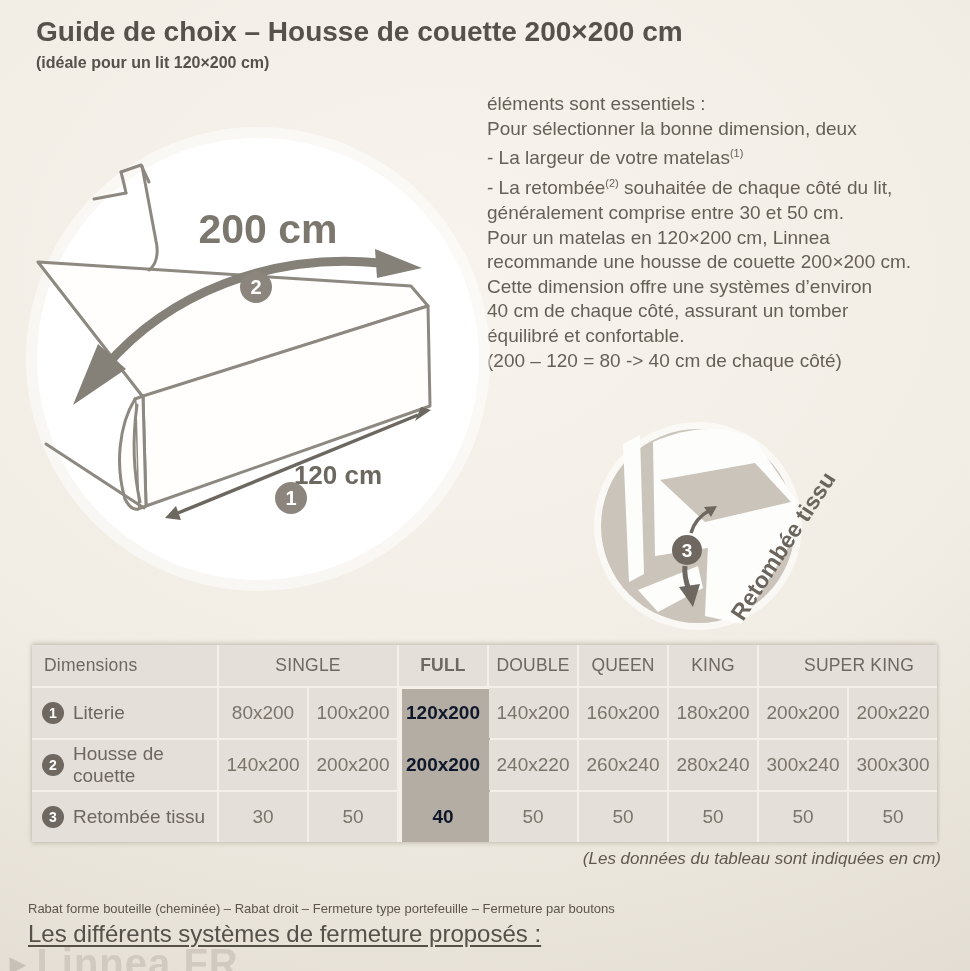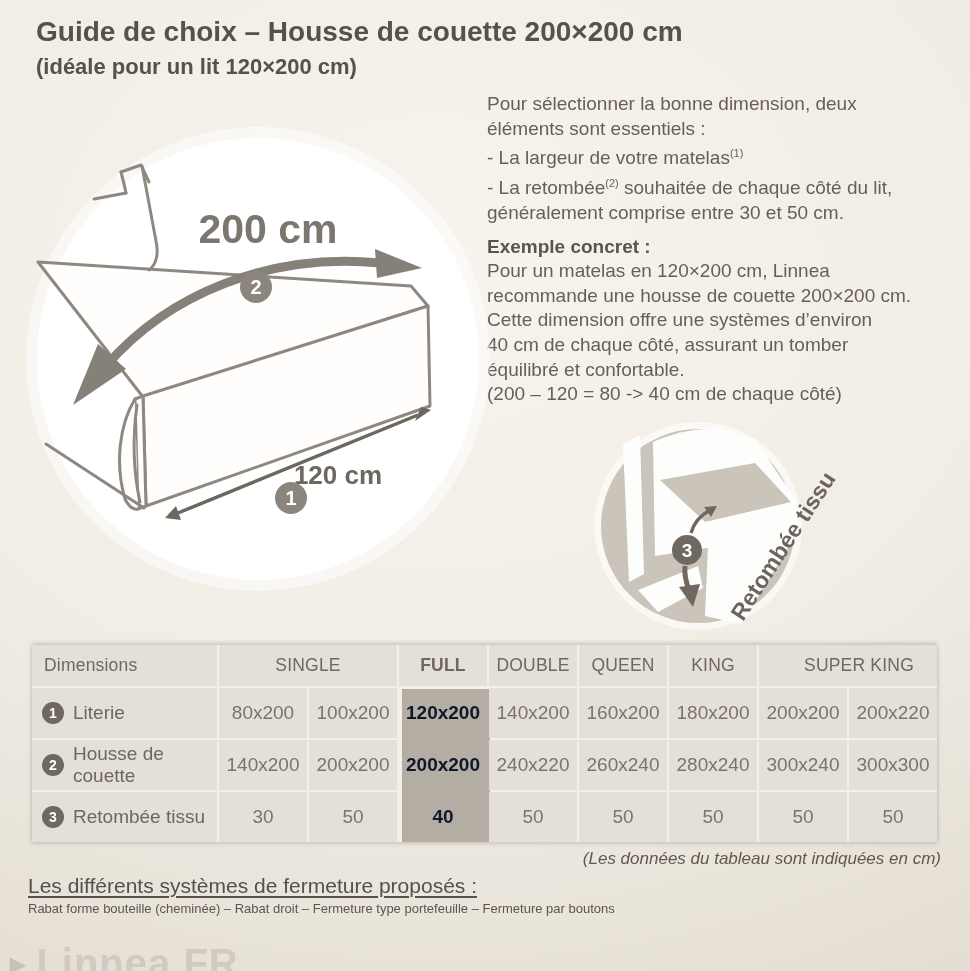--- a/index.html
+++ b/index.html
@@ -2,21 +2,21 @@
 <html><head>
 <meta charset="utf-8">
 <style>
   html,body { margin:0; padding:0; }
   .page {
     position:relative; width:970px; height:971px; overflow:hidden;
     background: radial-gradient(130% 100% at 45% 28%, #f8f4ed 0%, #f1ece4 48%, #dcd6ca 100%);
     font-family:"Liberation Sans", sans-serif; color:#6a635a;
   }
   .title { position:absolute; left:36px; top:16px; font-size:28px; font-weight:bold; color:#56514a; }
-  .subtitle { position:absolute; left:36px; top:54px; font-size:22px; font-weight:bold; color:#56514a; }
+  .subtitle { position:absolute; left:36px; top:54px; font-size:16px; font-weight:bold; color:#56514a; }
 
   .right-col { position:absolute; left:487px; top:92px; width:478px; font-size:19px; line-height:24.6px; color:#665f57; }
   .right-col .tline { white-space:nowrap; }
   .right-col sup { font-size:11px; }
   .example-heading { font-weight:bold; color:#5a544c; margin-top:9px; }
 
   .bigd { position:absolute; left:18px; top:122px; overflow:visible; }
   .smalld { position:absolute; left:583px; top:416px; overflow:visible; }
 
   .size-table {
@@ -34,43 +34,42 @@
   .hdr-full { grid-column:4; font-weight:bold; color:#494540; }
   .hdr-double { grid-column:5; } .hdr-queen { grid-column:6; } .hdr-king { grid-column:7; }
   .hdr-super { grid-column:8 / span 2;padding-left:22px; }
   .cell.rlabel { justify-content:flex-start; padding-left:10px; gap:9px; color:#6e6760; }
   .cell.hl { background:transparent; color:#0f172a; font-weight:bold; }
   .badge { width:22px; height:22px; border-radius:50%; background:#6e6861; color:#fff; font-size:14px;
            font-weight:bold; display:flex; align-items:center; justify-content:center; flex:0 0 auto; }
 
   .table-note { position:absolute; left:28px; top:849px; width:913px; text-align:right;
                 font-style:italic; font-size:17px; color:#5f584f; }
-  .closures-h { position:absolute; left:28px; top:874px; font-size:21px; color:#55504a;
+  .closures-h { position:absolute; left:28px; top:920px; font-size:24px; color:#55504a;
                 text-decoration:underline; text-underline-offset:3px; }
   .closures { position:absolute; left:28px; top:901px; font-size:13px; color:#5b554d; white-space:nowrap; }
 
   .watermark { position:absolute; left:10px; top:941px; display:flex; align-items:center; gap:10px;
                font-size:40px; font-weight:bold; color:#d0cac1; letter-spacing:1px; }
   .watermark .tri { font-size:20px; color:#c7c1b8; }
 </style>
 </head>
 <body>
 
 <div class="page">
 
   <div class="title">Guide de choix – Housse de couette 200×200 cm</div>
   <div class="subtitle">(idéale pour un lit 120×200 cm)</div>
 
   <div class="right-col">
+    <div class="tline">éléments sont essentiels :</div>
     <div class="tline">Pour sélectionner la bonne dimension, deux</div>
-    <div class="tline">éléments sont essentiels :</div>
     <div class="tline"><span>- La largeur de votre matelas</span><sup>(1)</sup></div>
     <div class="tline"><span>- La retombée</span><sup>(2)</sup><span> souhaitée de chaque côté du lit,</span></div>
     <div class="tline">généralement comprise entre 30 et 50 cm.</div>
-    <div class="example-heading tline">Exemple concret :</div>
     <div class="tline">Pour un matelas en 120×200 cm, Linnea</div>
     <div class="tline">recommande une housse de couette 200×200 cm.</div>
     <div class="tline">Cette dimension offre une systèmes d’environ</div>
     <div class="tline">40 cm de chaque côté, assurant un tomber</div>
     <div class="tline">équilibré et confortable.</div>
     <div class="tline">(200 – 120 = 80  -&gt; 40 cm de chaque côté)</div>
   </div>
 
   <svg class="bigd" width="470" height="475" viewBox="0 0 470 475">
     <circle cx="240" cy="237" r="232" fill="rgba(255,255,255,0.5)"></circle>

